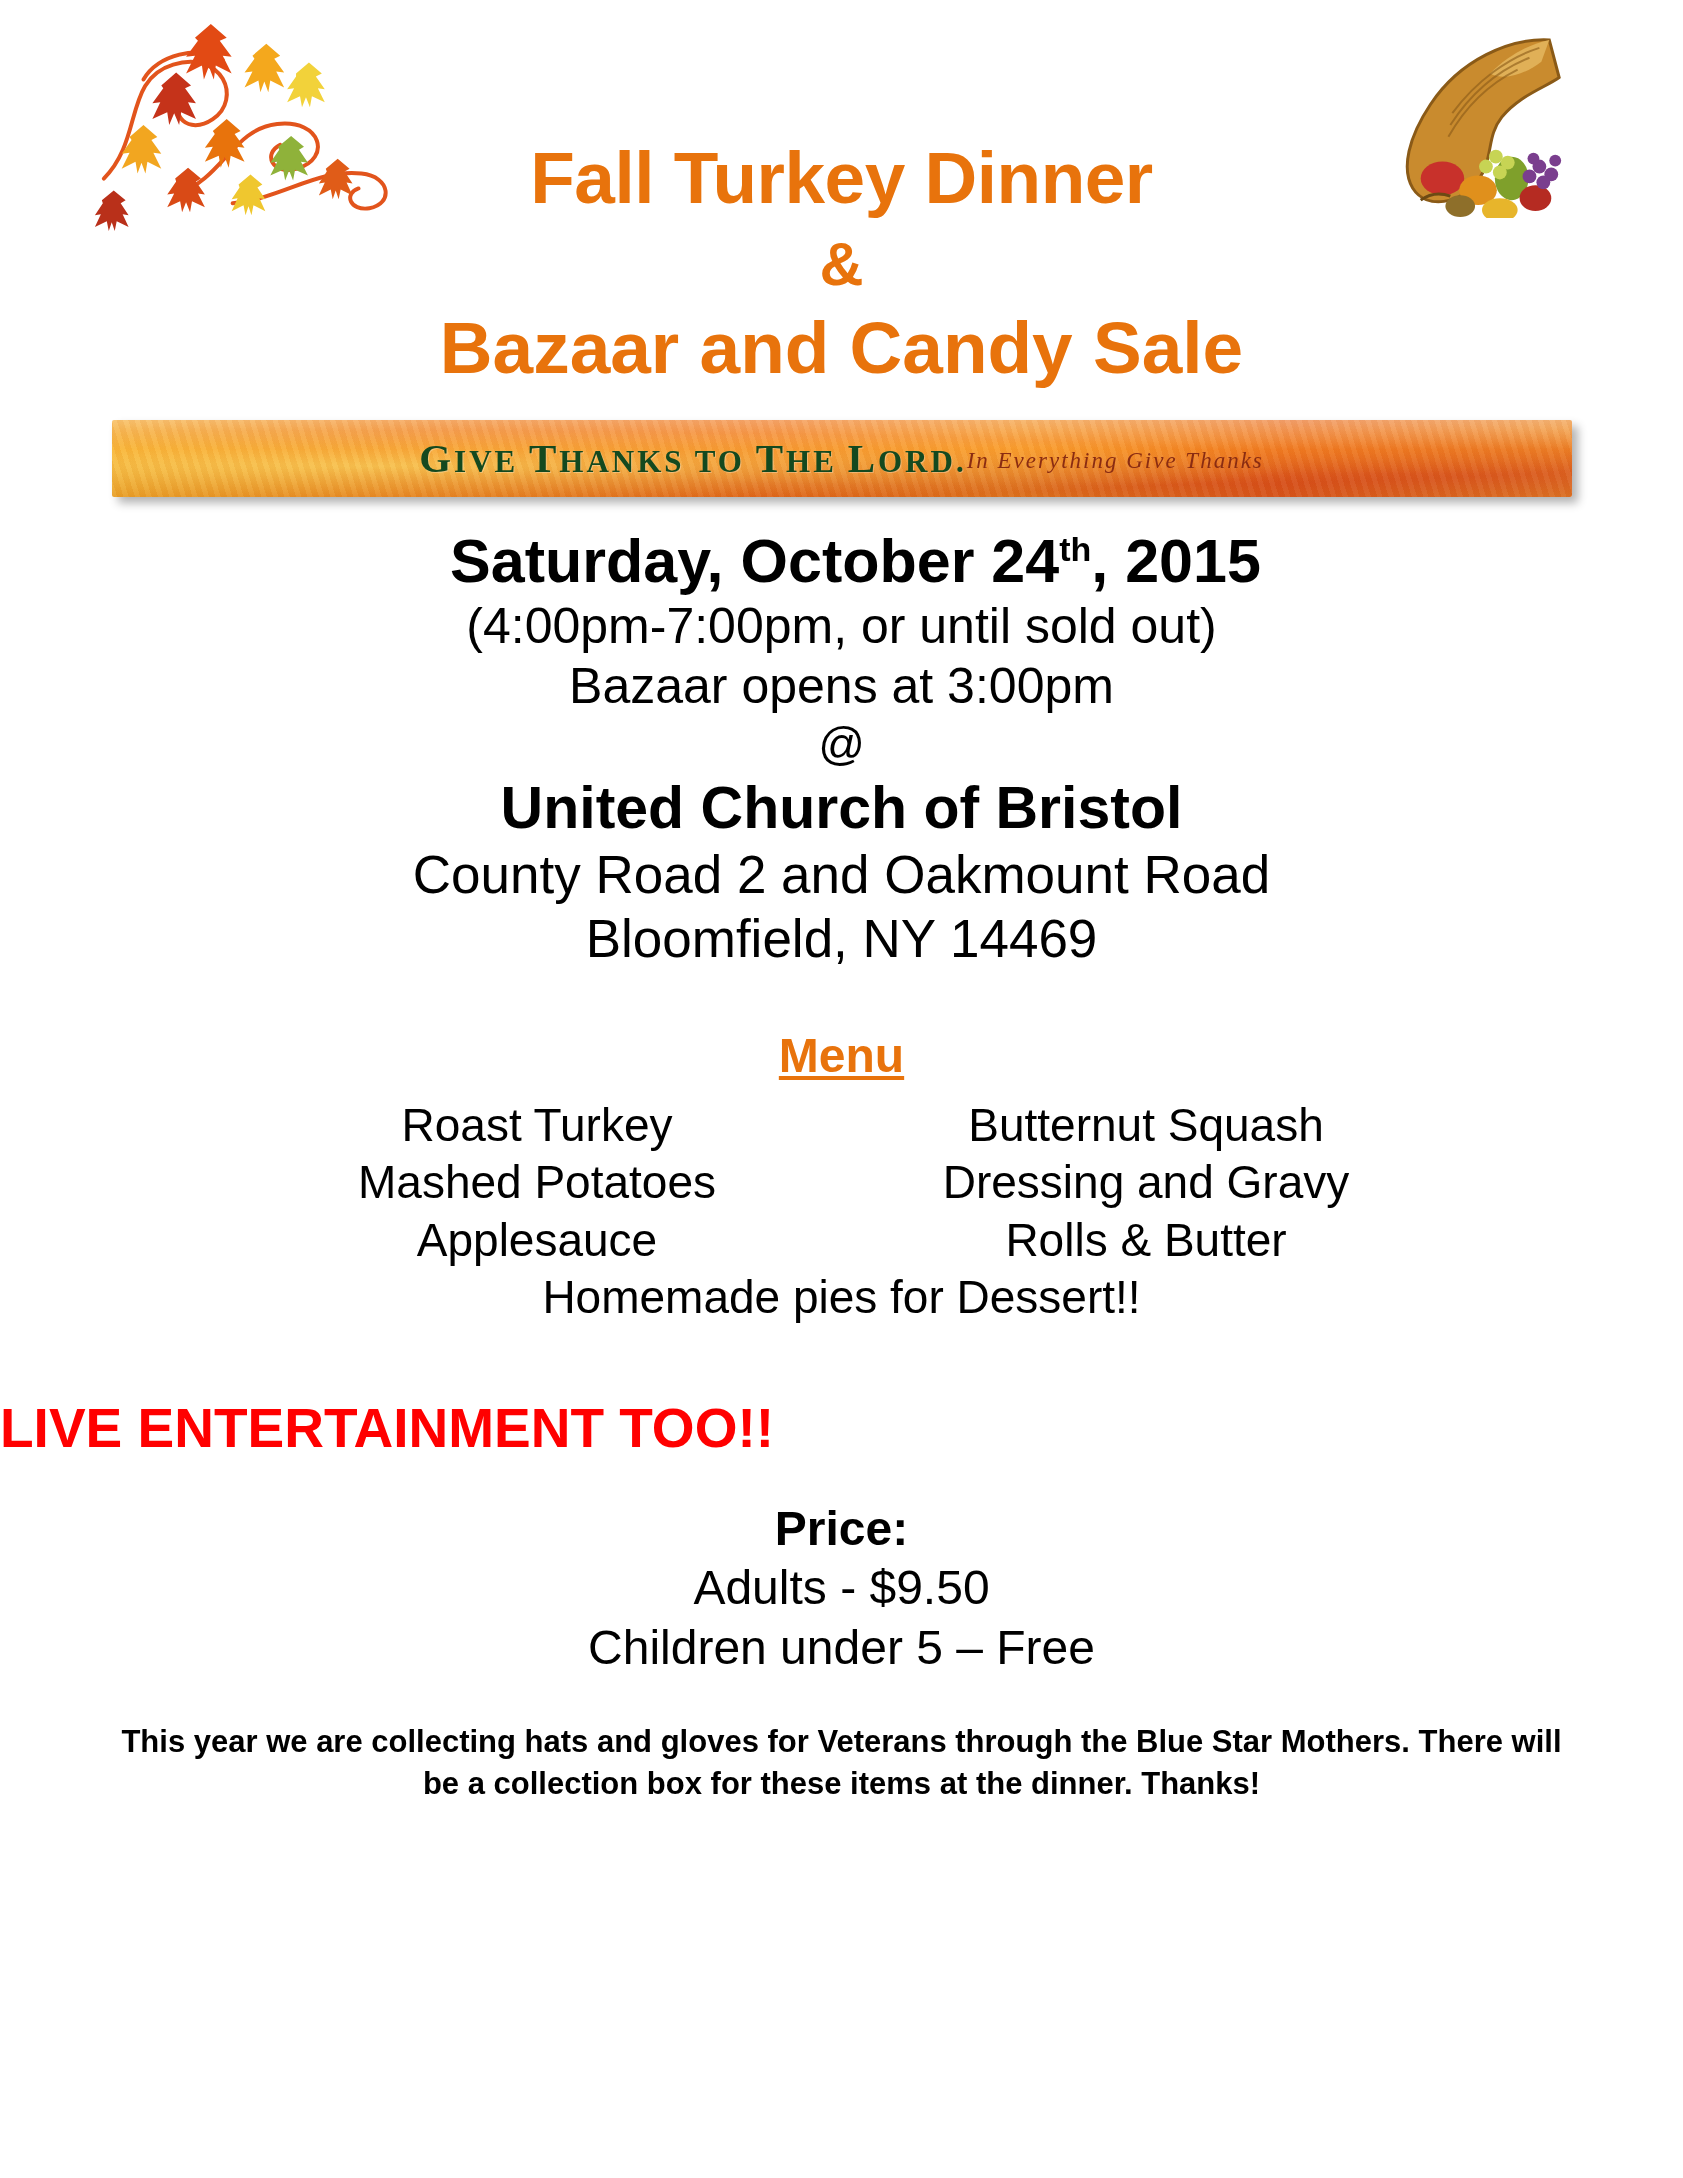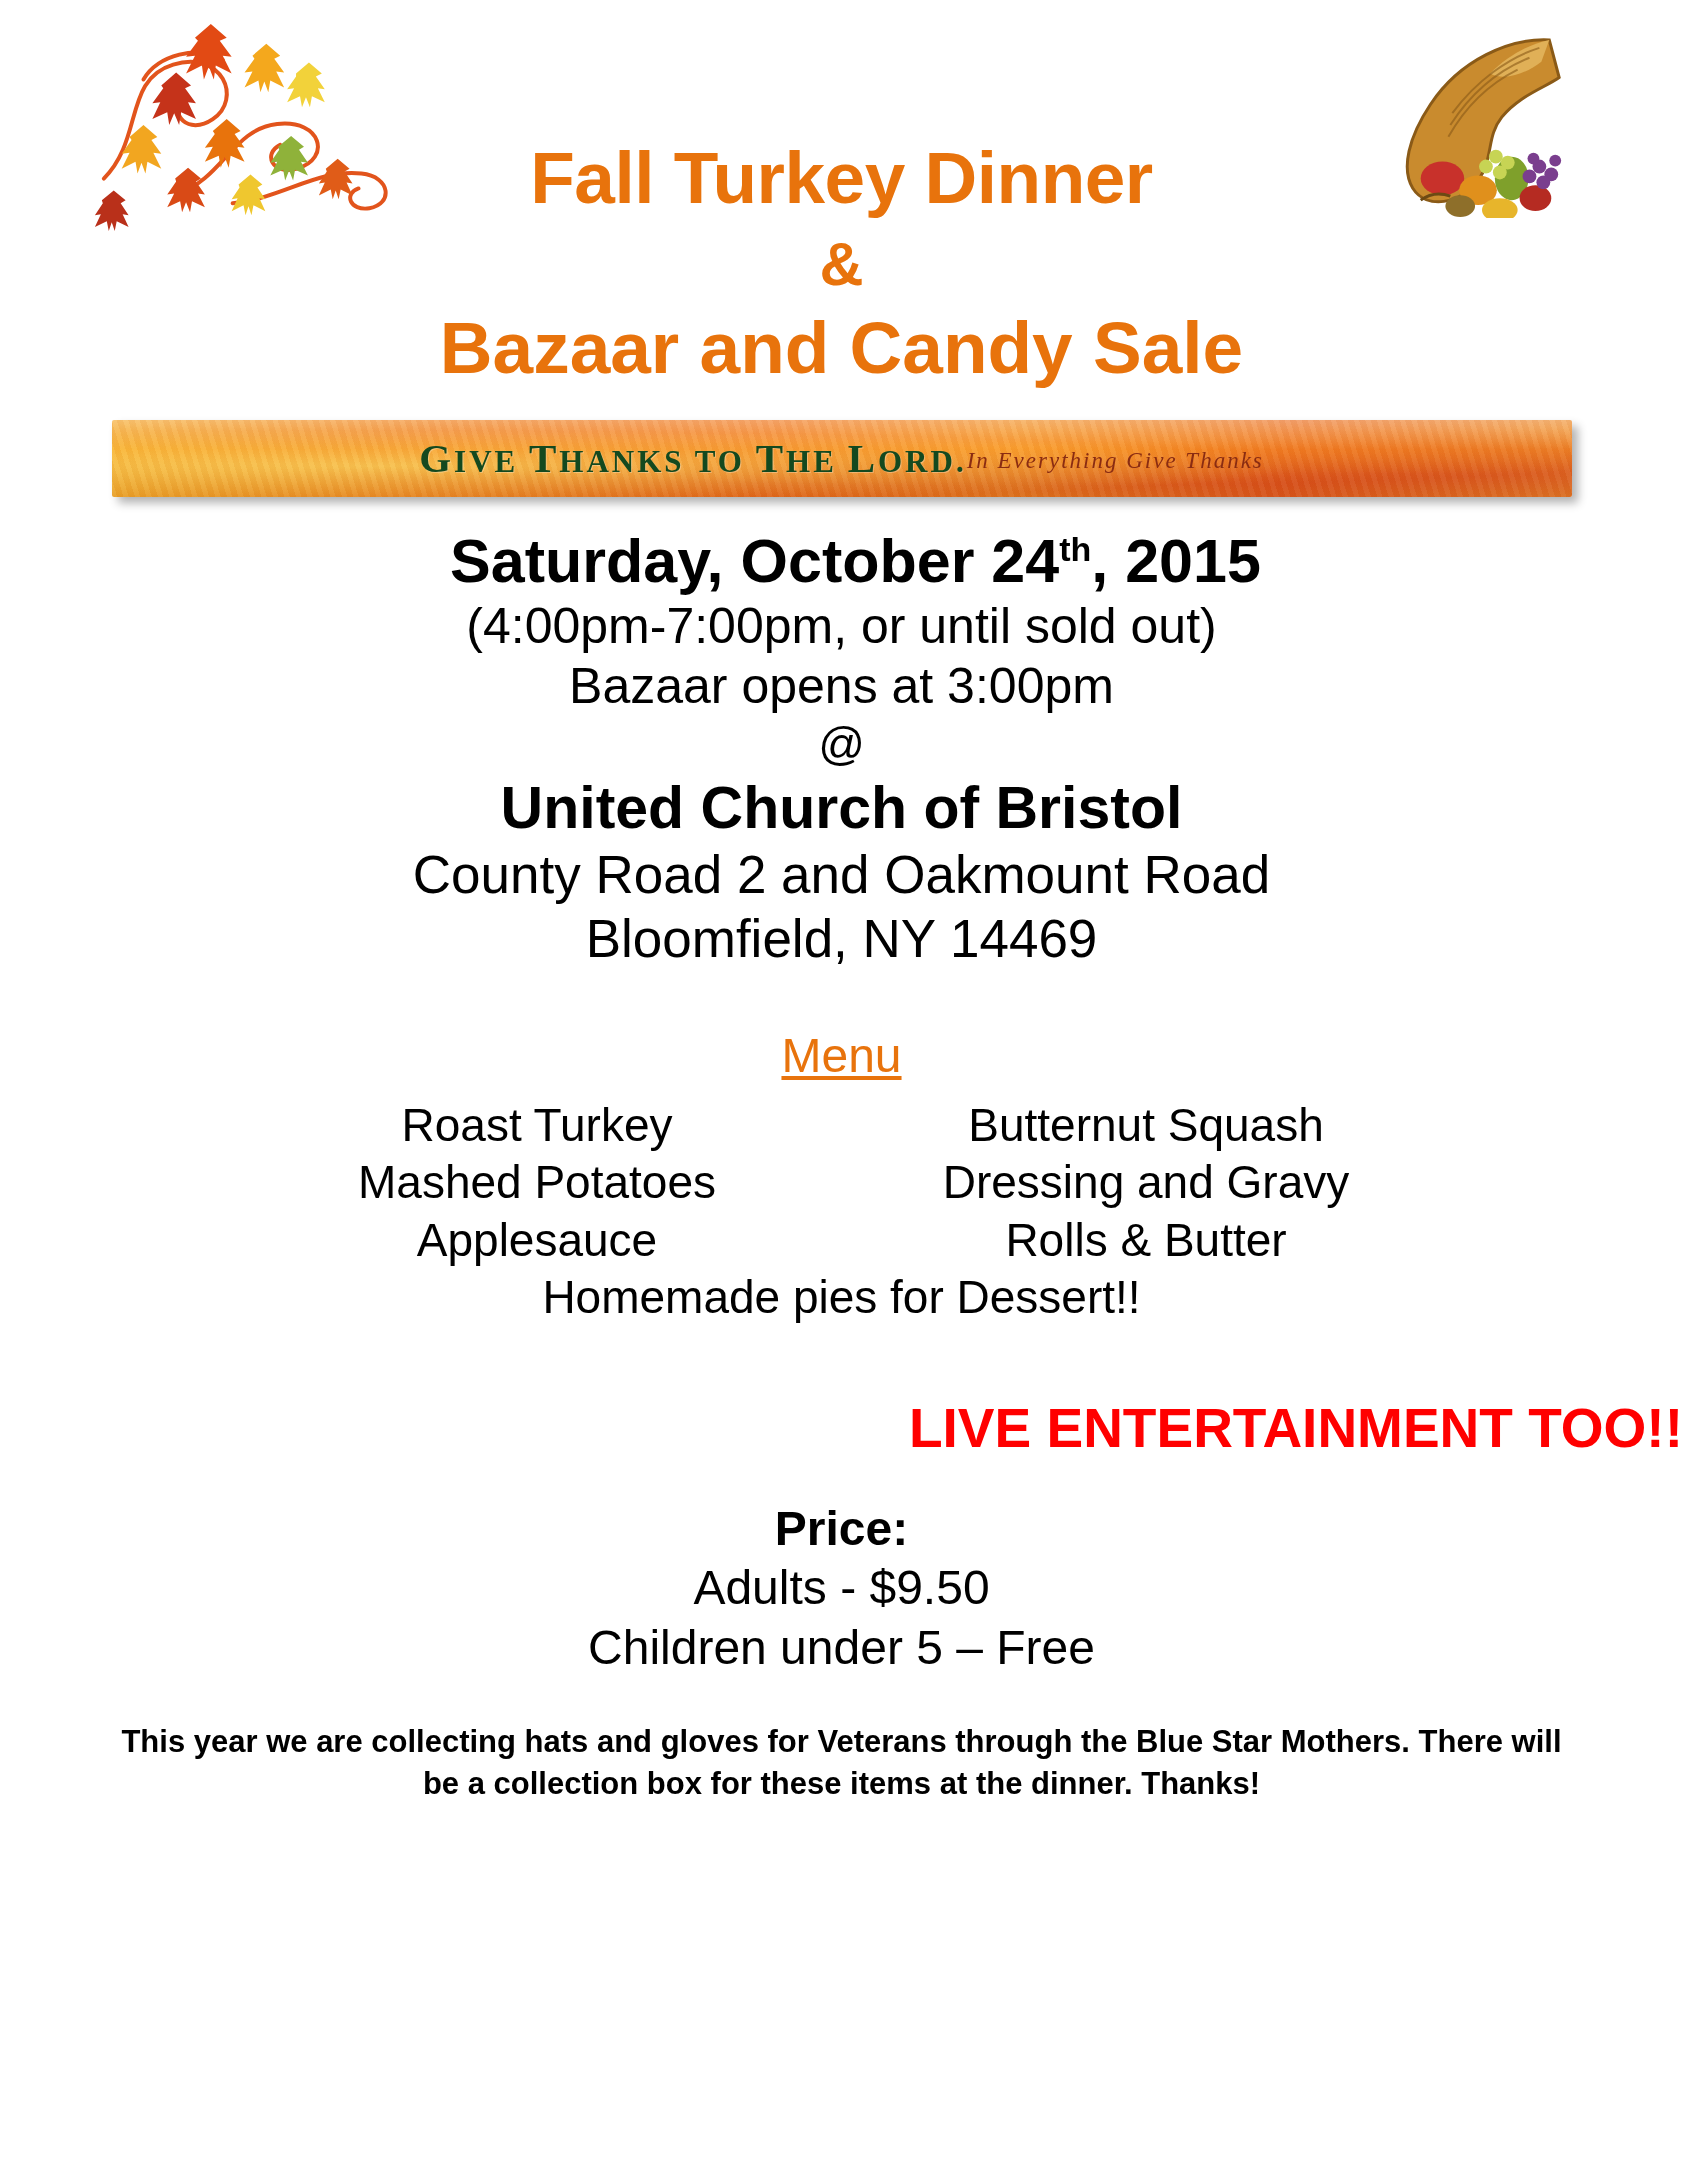--- a/index.html
+++ b/index.html
@@ -161,21 +161,21 @@
   .address {
     font-size: 53px;
     line-height: 1.2;
   }
 
   
   .menu-heading {
     text-align: center;
     margin-top: 57px;
     font-size: 48px;
-    font-weight: normal;
+    font-weight: bold;
     color: #E8730C;
   }
   .menu-heading span {
     text-decoration: underline;
     text-underline-offset: 4px;
   }
   .menu-grid {
     width: 1218px;
     margin: 14px auto 0 auto;
   }
@@ -194,21 +194,21 @@
     text-align: center;
   }
   .menu-full {
     text-align: center;
     font-size: 46px;
     line-height: 1.25;
   }
 
   
   .entertainment {
-    text-align: right;
+    text-align: left;
     margin-top: 69px;
     font-size: 55px;
     font-weight: bold;
     color: #FF0000;
   }
 
   
   .price-block {
     text-align: center;
     margin-top: 40px;

